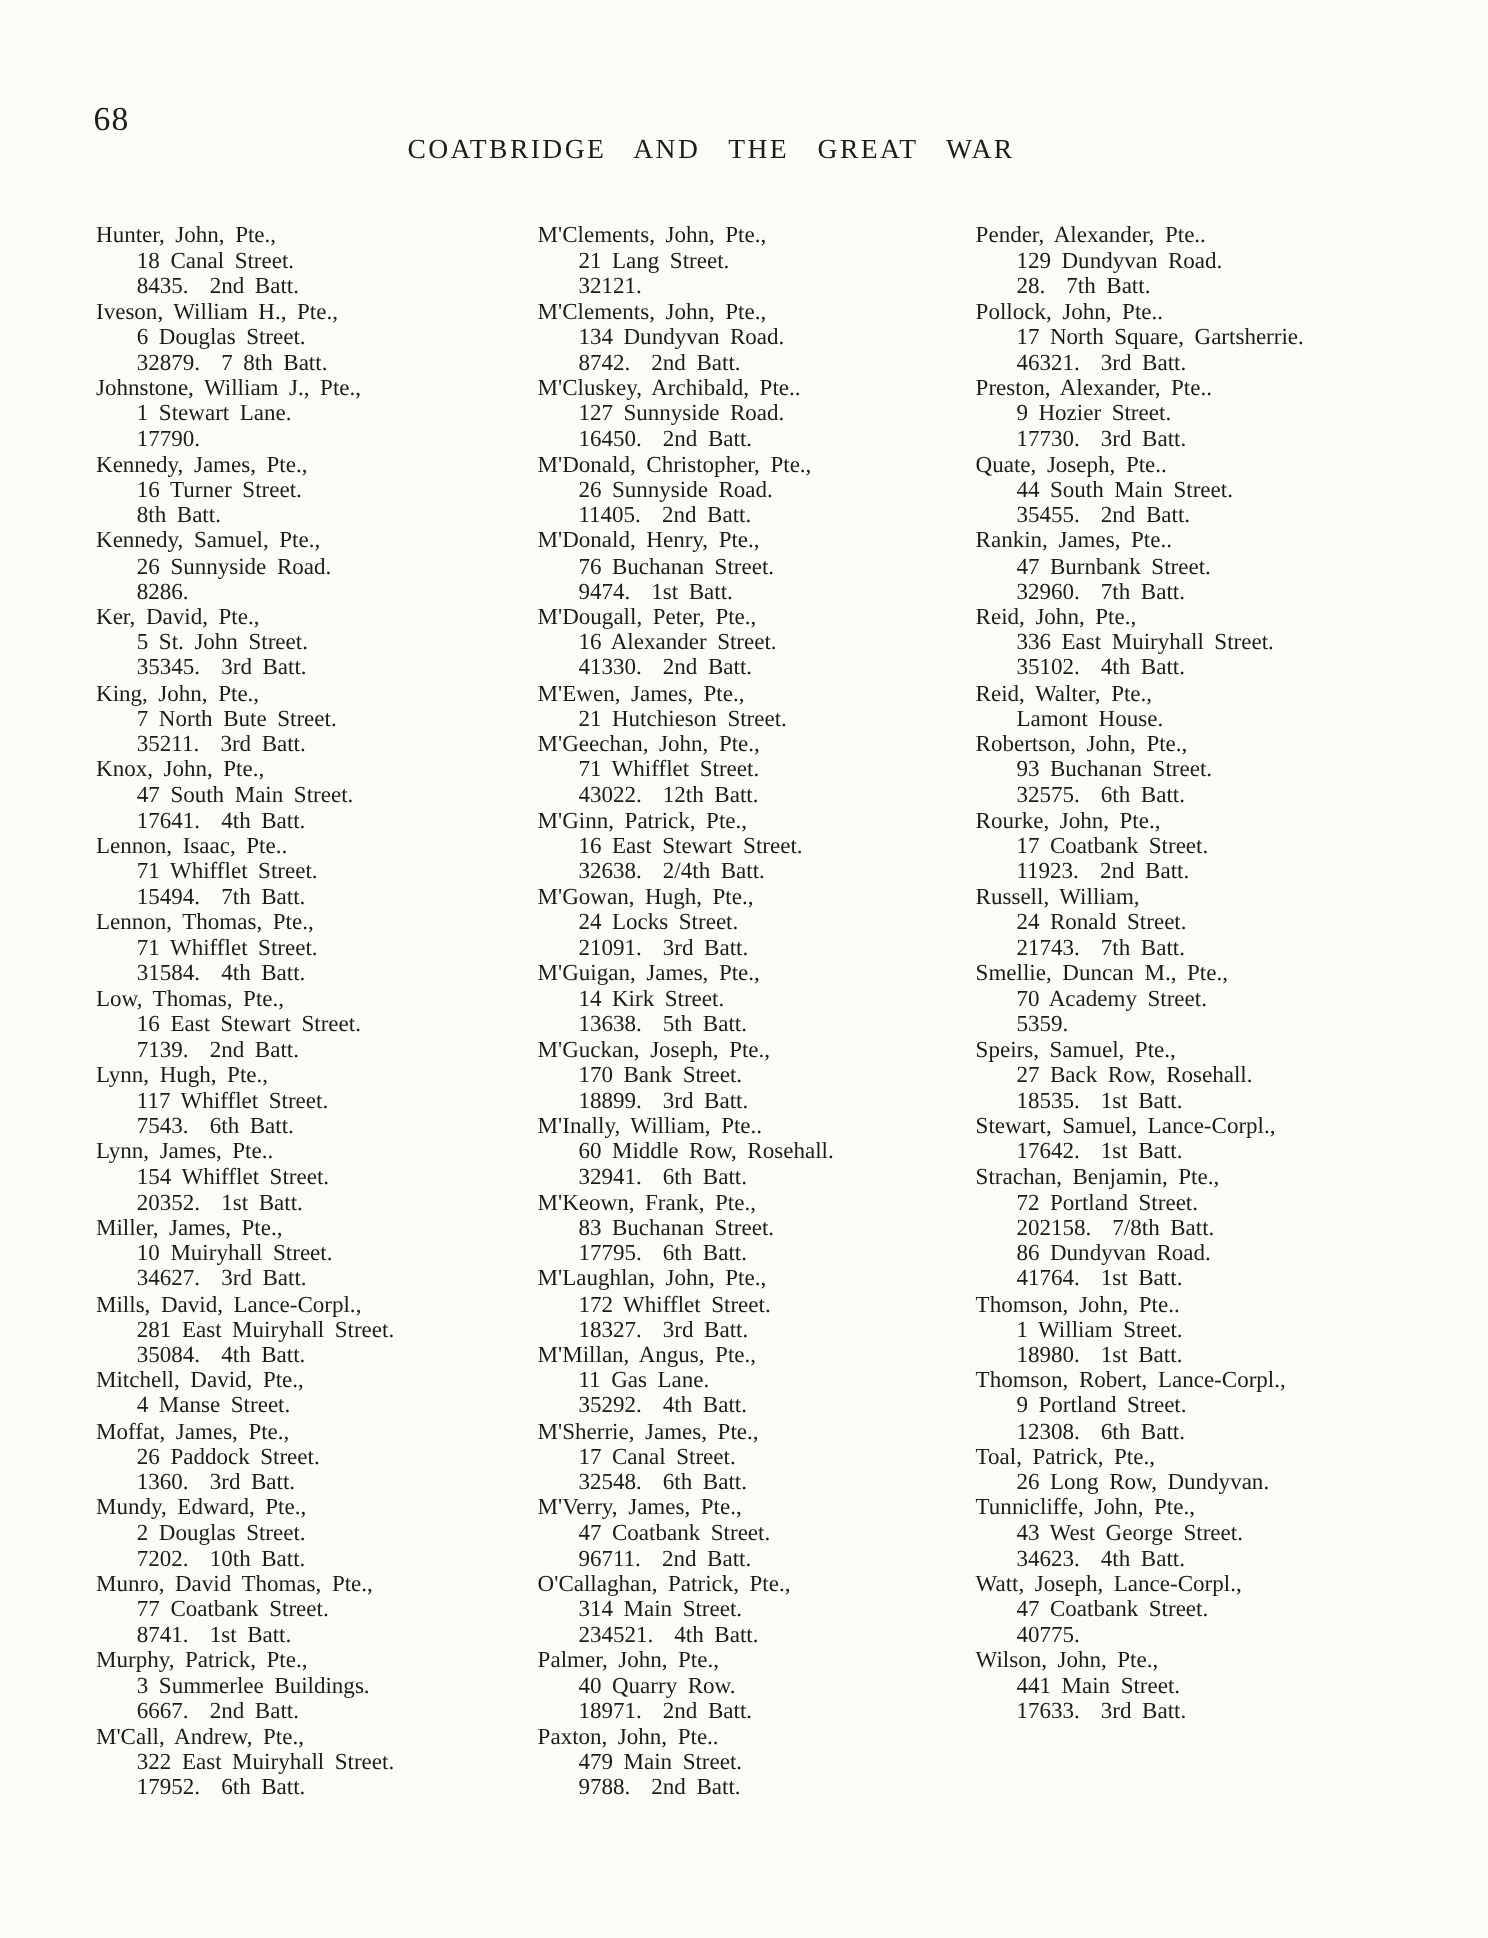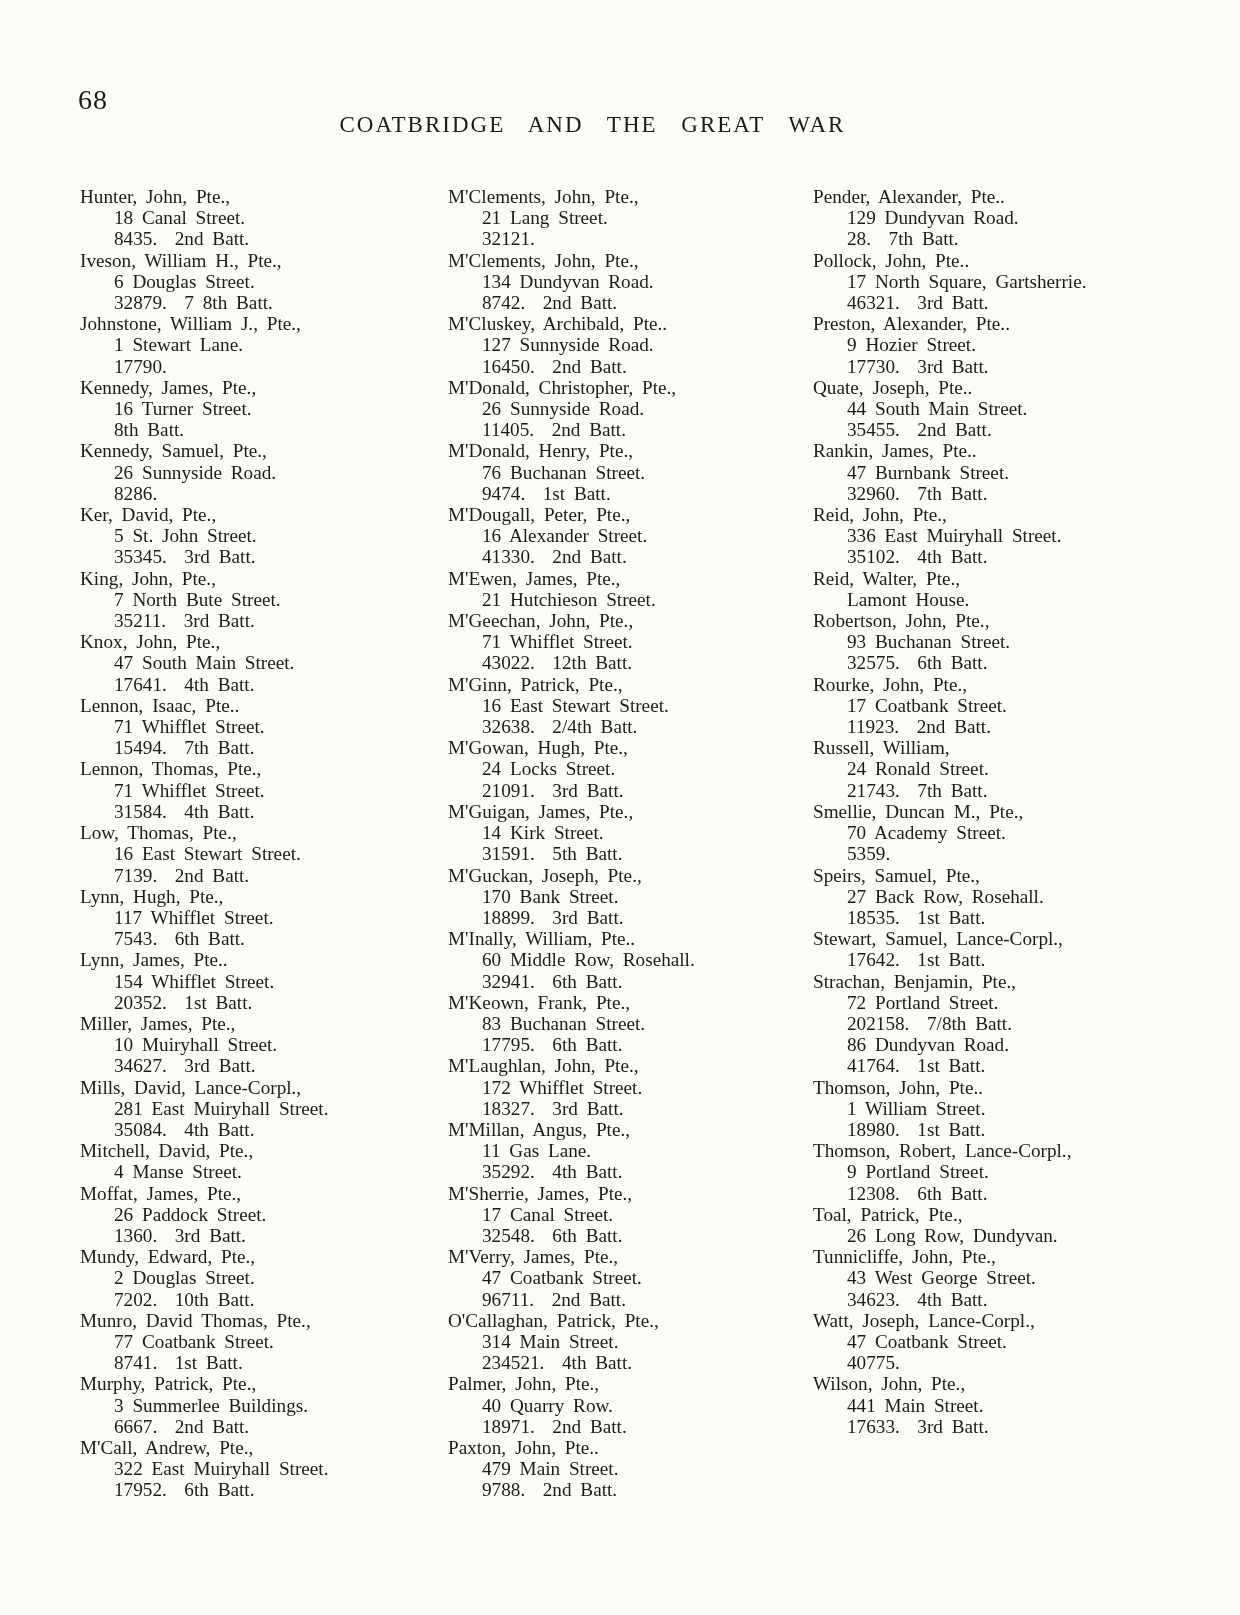--- a/index.html
+++ b/index.html
@@ -216,21 +216,21 @@
         <div class="line service">32638.  2/4th Batt.</div>
       </div>
       <div class="entry">
         <div class="line name">M'Gowan, Hugh, Pte.,</div>
         <div class="line address">24 Locks Street.</div>
         <div class="line service">21091.  3rd Batt.</div>
       </div>
       <div class="entry">
         <div class="line name">M'Guigan, James, Pte.,</div>
         <div class="line address">14 Kirk Street.</div>
-        <div class="line service">31591.  5th Batt.</div>
+        <div class="line service">13638.  5th Batt.</div>
       </div>
       <div class="entry">
         <div class="line name">M'Guckan, Joseph, Pte.,</div>
         <div class="line address">170 Bank Street.</div>
         <div class="line service">18899.  3rd Batt.</div>
       </div>
       <div class="entry">
         <div class="line name">M'Inally, William, Pte..</div>
         <div class="line address">60 Middle Row, Rosehall.</div>
         <div class="line service">32941.  6th Batt.</div>

